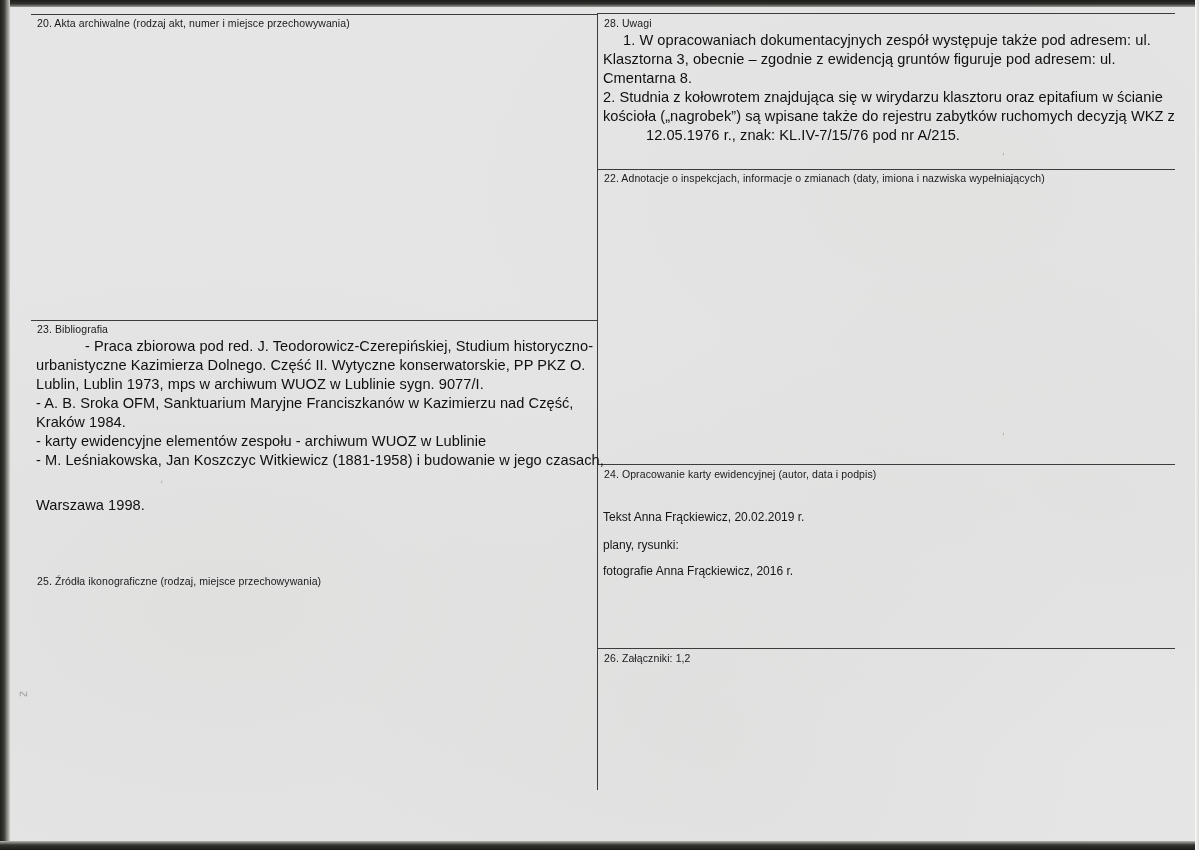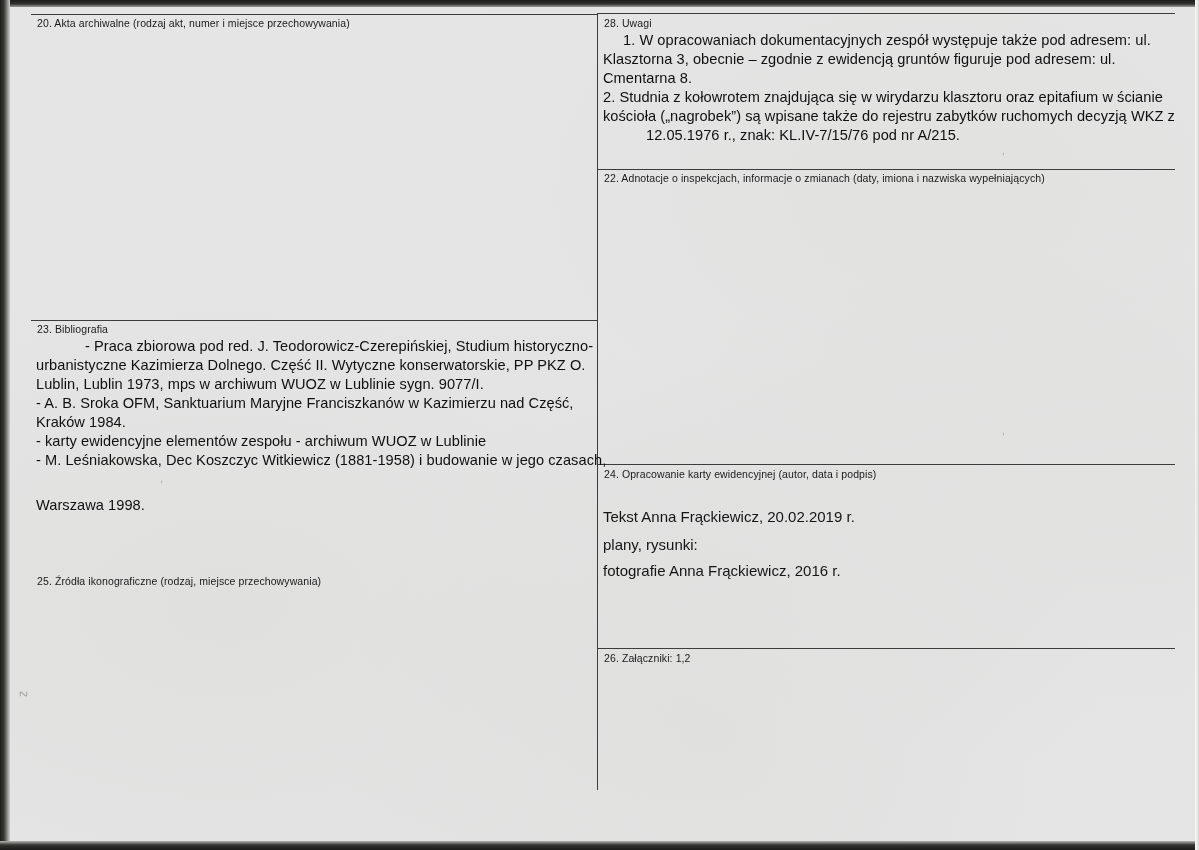--- a/index.html
+++ b/index.html
@@ -82,21 +82,21 @@
     position: absolute;
     font-size: 14.6px;
     line-height: 19.4px;
     color: #101010;
     letter-spacing: 0.05px;
   }
   .body-text.tight { line-height: 19.2px; }
 
   .entry-line {
     position: absolute;
-    font-size: 15px;
+    font-size: 12px;
     line-height: 16px;
     color: #151515;
     white-space: nowrap;
   }
 
   
   .smudge {
     position: absolute;
     color: rgba(120,120,116,0.55);
     font-size: 11px;
@@ -147,21 +147,21 @@
   <div style="position:absolute; left:604px; top:192px; width:560px; height:265px;"></div>
 
   <div class="field-label" style="left:37px; top:323px;">23. Bibliografia</div>
 
   <div class="body-text tight" style="left:48px; top:337px;margin-left:37px;">- Praca zbiorowa pod red. J. Teodorowicz-Czerepińskiej, Studium historyczno-</div>
   <div class="body-text tight" style="left:36px; top:356px;">urbanistyczne Kazimierza Dolnego. Część II. Wytyczne konserwatorskie, PP PKZ O.</div>
   <div class="body-text tight" style="left:36px; top:375px;">Lublin, Lublin 1973, mps w archiwum WUOZ w Lublinie sygn. 9077/I.</div>
   <div class="body-text tight" style="left:36px; top:394px;">- A. B. Sroka OFM, Sanktuarium Maryjne Franciszkanów w Kazimierzu nad Część,</div>
   <div class="body-text tight" style="left:36px; top:413px;">Kraków 1984.</div>
   <div class="body-text tight" style="left:36px; top:432px;">- karty ewidencyjne elementów zespołu - archiwum WUOZ w Lublinie</div>
-  <div class="body-text tight" style="left:36px; top:451px;">- M. Leśniakowska, Dec Koszczyc Witkiewicz (1881-1958) i budowanie w jego czasach,</div>
+  <div class="body-text tight" style="left:36px; top:451px;">- M. Leśniakowska, Jan Koszczyc Witkiewicz (1881-1958) i budowanie w jego czasach,</div>
   <div class="body-text tight" style="left:36px; top:470px;margin-top:26px;">Warszawa 1998.</div>
 
   <div class="field-label" style="left:37px; top:575px;">25. Źródła ikonograficzne (rodzaj, miejsce przechowywania)</div>
   <div style="position:absolute; left:37px; top:595px; width:552px; height:190px;"></div>
 
   <div class="field-label" style="left:604px; top:468px;">24. Opracowanie karty ewidencyjnej (autor, data i podpis)</div>
 
   <div class="entry-line" style="left:603px; top:509px;">Tekst Anna Frąckiewicz, 20.02.2019 r.</div>
   <div class="entry-line" style="left:603px; top:537px;">plany, rysunki:</div>
   <div class="entry-line" style="left:603px; top:563px;">fotografie Anna Frąckiewicz, 2016 r.</div>

